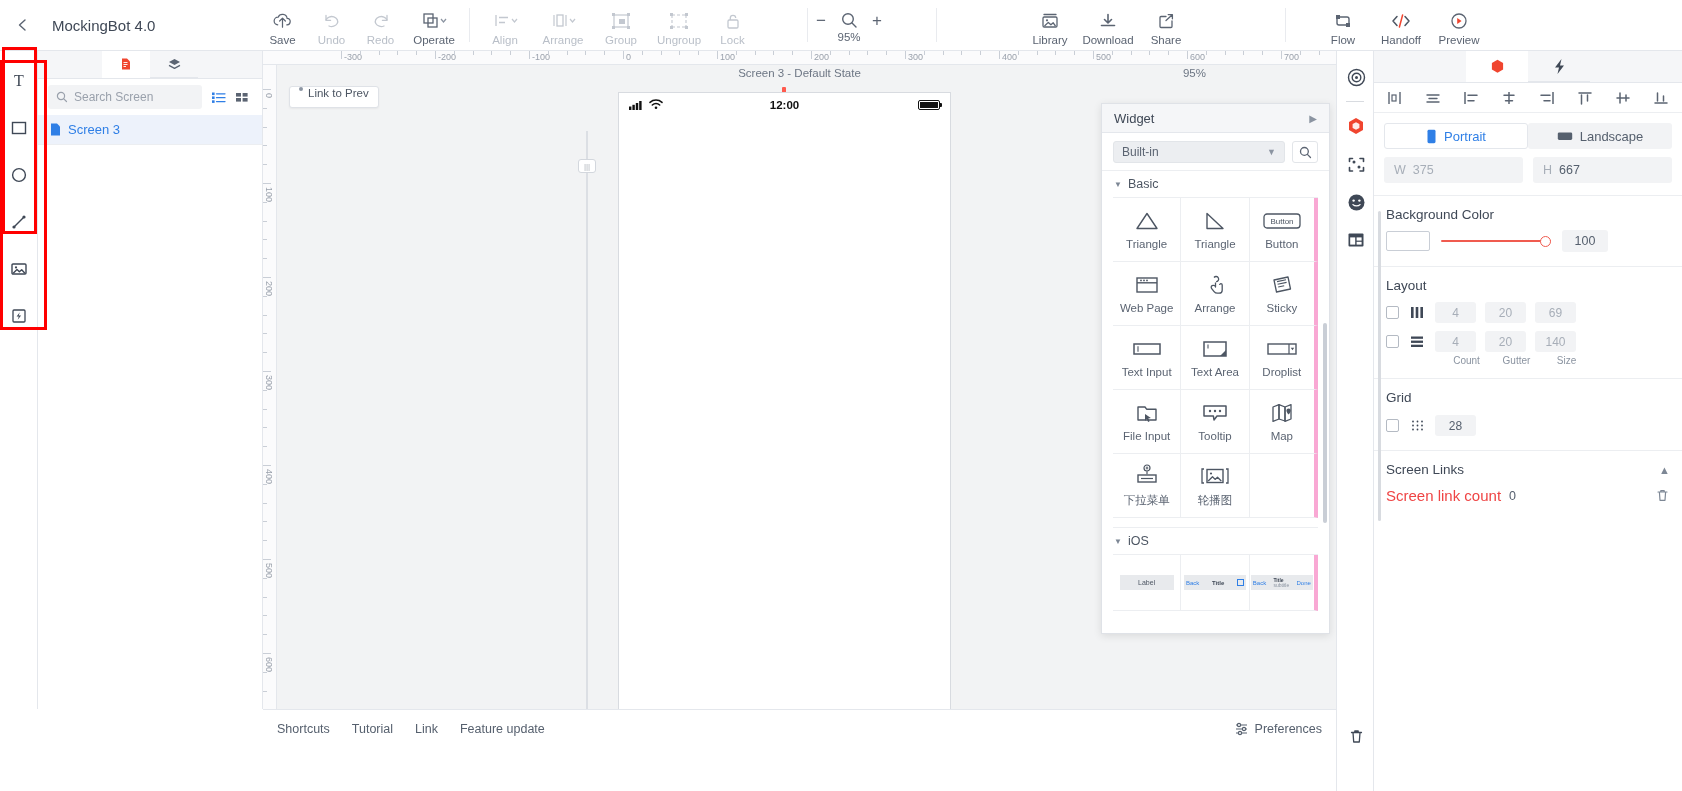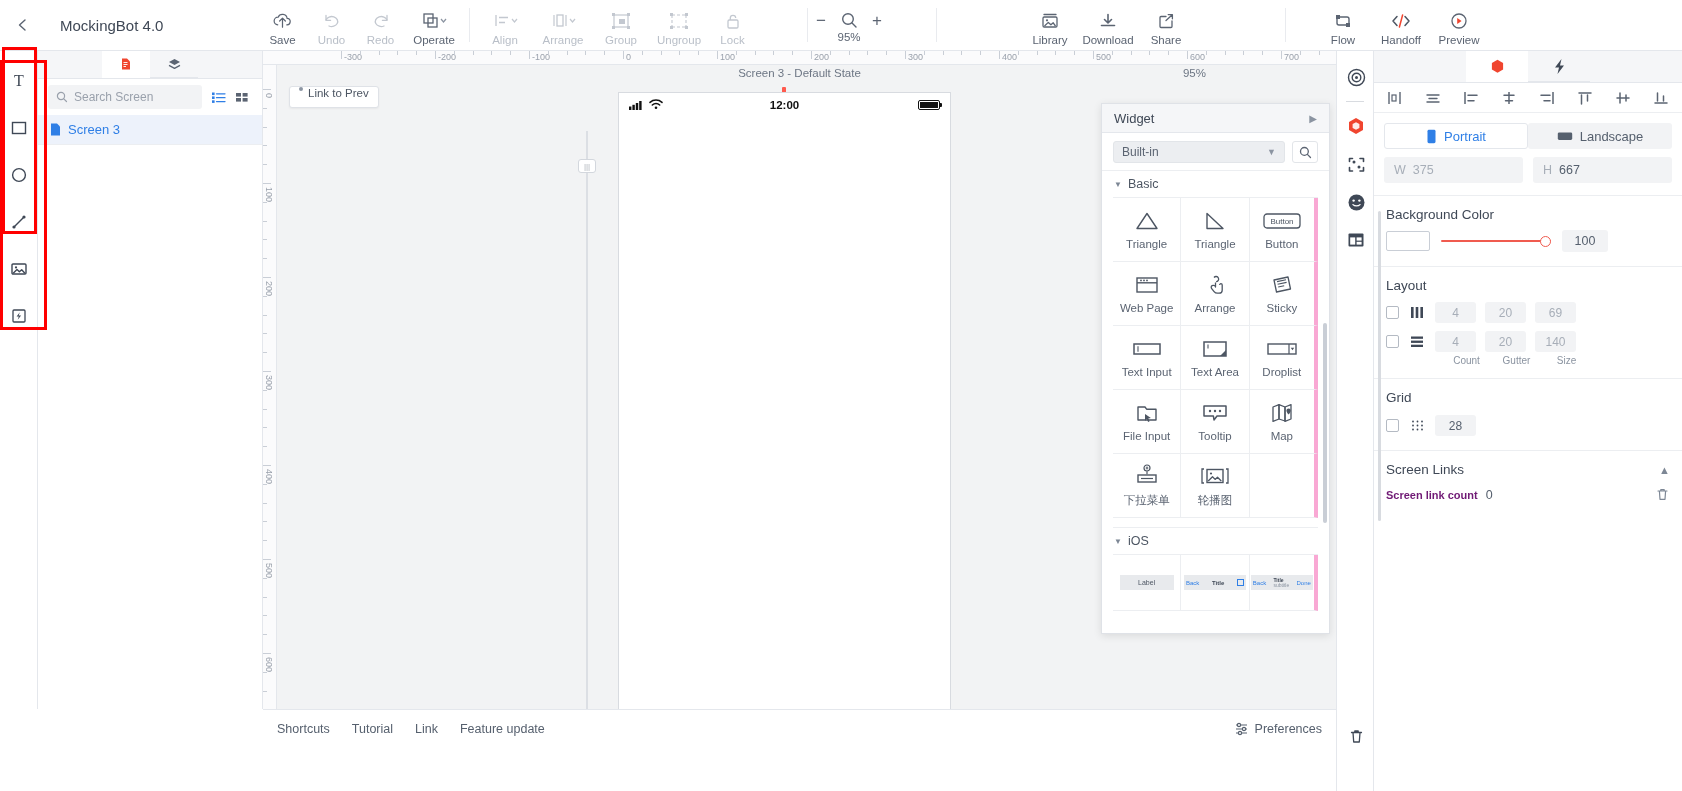--- a/index.html
+++ b/index.html
@@ -17,21 +17,21 @@
   .topbar {
     position: absolute; left: 0; top: 0; width: 1682px; height: 51px;
     background: #fff; border-bottom: 1px solid #e4e7ec;
     display: flex; align-items: stretch;
   }
   .tb-left { display: flex; align-items: center; width: 250px; padding-left: 10px; }
   .back-arrow {
     width: 26px; height: 26px; display: flex; align-items: center; justify-content: center;
     cursor: pointer; color: #5b6472;
   }
-  .app-title { font-size: 15px; color: #3d4category; color:#3f4856; margin-left: 24px; }
+  .app-title { font-size: 15px; color: #3d4category; color:#3f4856; margin-left: 16px; }
   .tb-group {
     display: flex; align-items: flex-start; height: 100%;
   }
   .tb-btn {
     width: 49px; height: 51px; display: flex; flex-direction: column;
     align-items: center; justify-content: center; gap: 2px;
     cursor: pointer; color: #5b6472; font-size: 11.5px; padding-top: 4px;
   }
   .tb-btn.wide { width: 58px; }
   .tb-btn.disabled { color: #b9bfc8; }
@@ -259,21 +259,21 @@
     font-size:12px;color:#a7aeb8;
   }
   .lcaptions { display:flex; gap:9px; padding:3px 12px 0 72px; }
   .lcap { width:41px; text-align:center; font-size:10px; color:#8b94a1; }
   .grid-row { display:flex;align-items:center;gap:9px;padding:4px 12px 14px; }
   .grid-num { width:41px;height:21px;background:#f2f3f5;border-radius:3px;display:flex;align-items:center;justify-content:center;font-size:12px;color:#56606e;}
   .links-head { display:flex;align-items:center;padding:11px 12px 8px; }
   .links-head .t { font-size:13.5px;color:#3f4856; flex:1;}
   .links-head .chev { color:#7d8795; font-size:11px; cursor:pointer;}
   .links-row { display:flex;align-items:center;padding:2px 12px 0; }
-  .links-row .lbl { font-size:11px; color:#701a75;font-weight:bold; }
+  .links-row .lbl { font-size:15px; color:#ef4444; }
   .links-row .cnt { font-size:12.5px; color:#56606e; margin-left:8px; }
   .links-row .trash { margin-left:auto; cursor:pointer; color:#7d8795; }
   .props-scroll { position:absolute; left:4px; top:160px; width:3px; height:310px; background:#d8dbe0; border-radius:2px; }
 
   .export-btn {
     position:absolute; left:1382px; bottom:15px; width:292px; height:30px;
     background:#fff; border:1px solid #dfe2e7; border-radius:3px;
     display:flex;align-items:center;justify-content:center; font-size:13px;color:#3f4856;cursor:pointer;
   }
 

